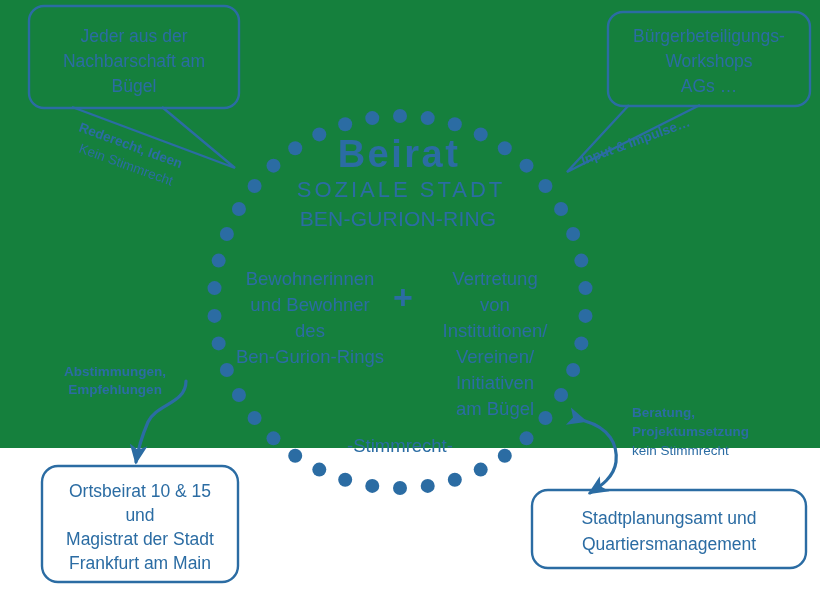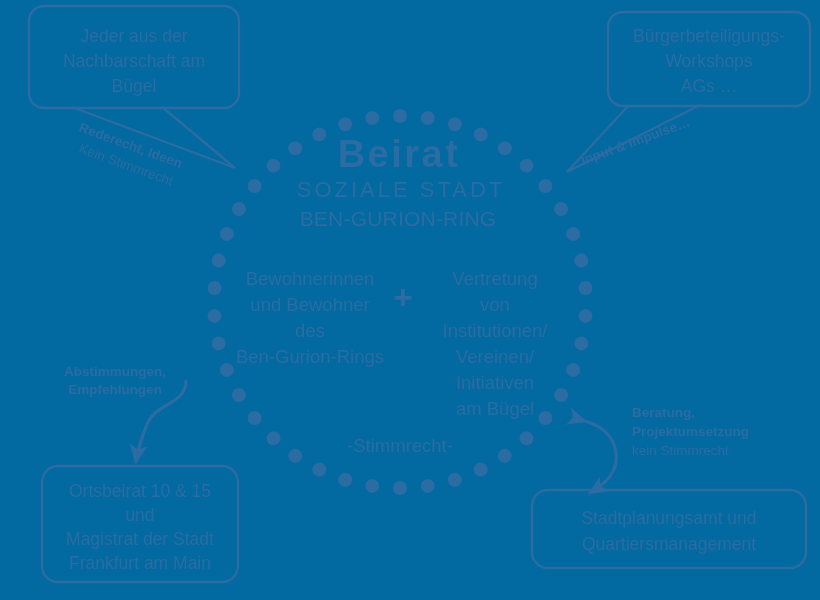--- a/index.html
+++ b/index.html
@@ -9,22 +9,22 @@
   }
   body {
     width: 820px;
     height: 600px;
     font-family: "Liberation Sans", sans-serif;
     overflow: hidden;
   }
   #diagram-root {
     position: relative;
     width: 820px;
-    height: 600px;
-    background: #0369a1;
+    height: 448px;
+    background: #15803d;
   }
   svg.layer {
     position: absolute;
     left: 0;
     top: 0;
     width: 820px;
     height: 600px;
   }
   text {
     font-family: "Liberation Sans", sans-serif;

